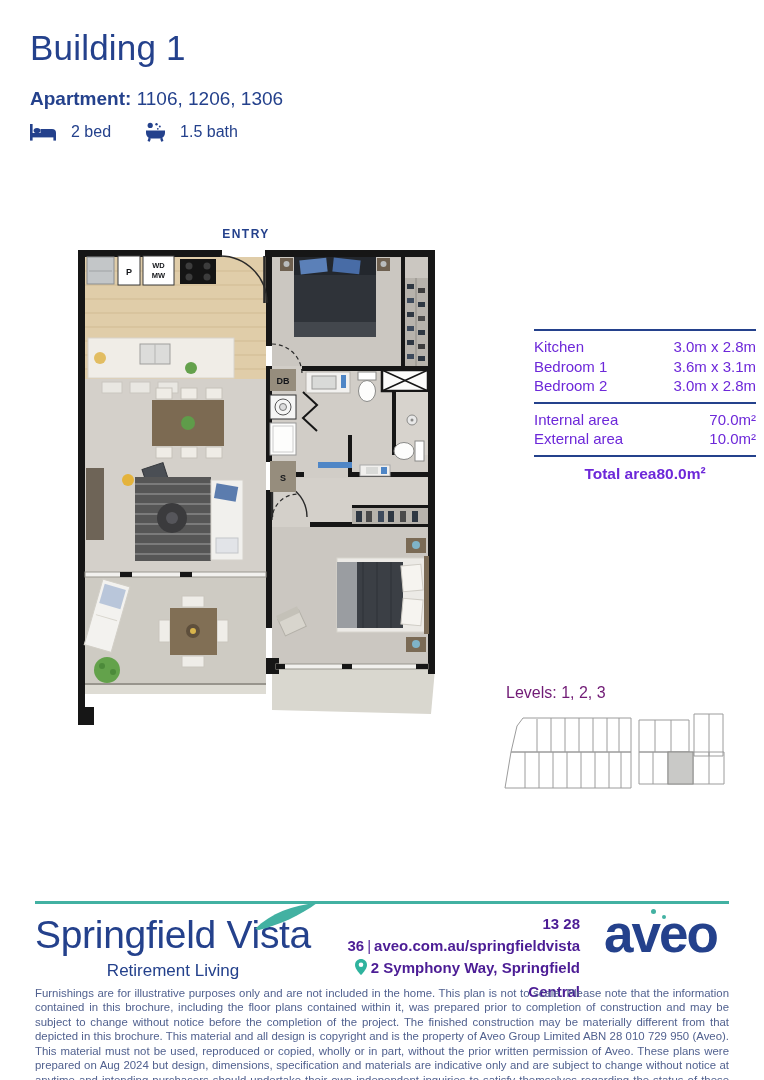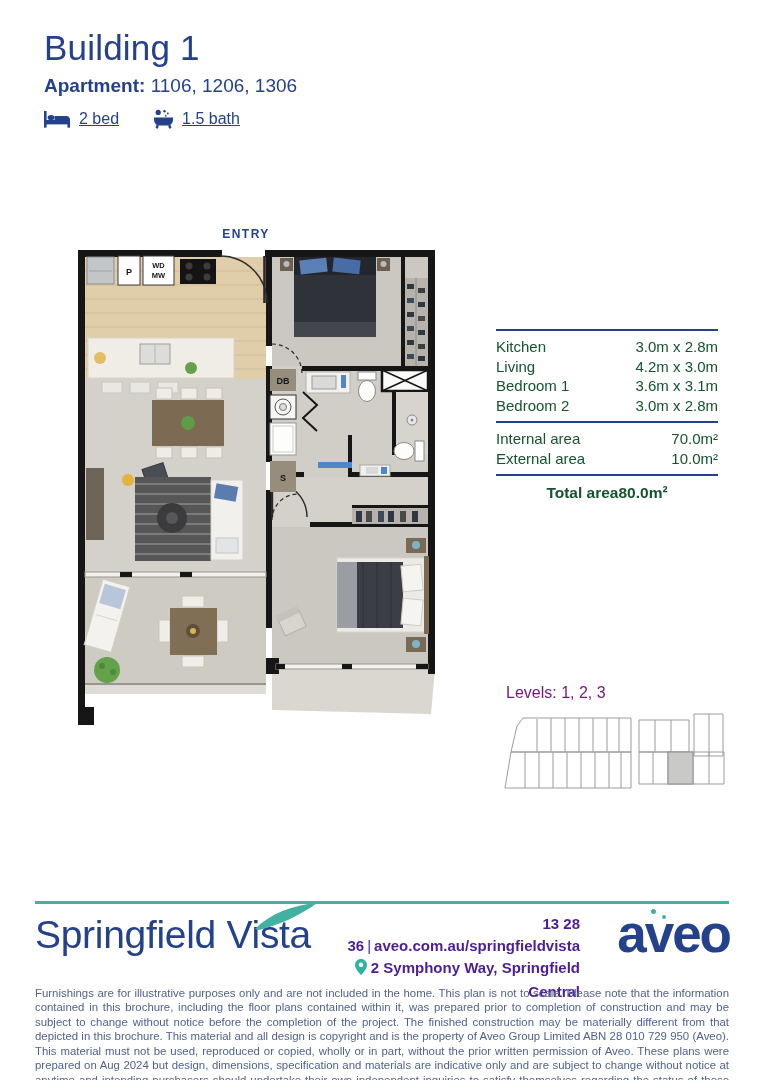--- a/index.html
+++ b/index.html
@@ -1,55 +1,55 @@
 <!DOCTYPE html>
 <html><head>
 <meta charset="utf-8">
 <style>
   * { margin:0; padding:0; box-sizing:border-box; }
   html,body { background:#ffffff; }
   body { width:764px; height:1080px; position:relative; font-family:"Liberation Sans", sans-serif; overflow:hidden; }
   .page { position:absolute; inset:0; background:#ffffff; }
 
   
-  .hdr { position:absolute; left:44px; top:28px; color:#24418C; }
+  .hdr { position:absolute; left:30px; top:28px; color:#24418C; }
   .hdr-title { font-size:35px; font-weight:500; letter-spacing:0.2px; color:#24418C; }
-  .hdr-apt { margin-top:7px; font-size:19px; color:#24418C; }
+  .hdr-apt { margin-top:20px; font-size:19px; color:#24418C; }
   .hdr-apt .b { font-weight:bold; }
   .hdr-feats { margin-top:12px; display:flex; align-items:center; gap:34px; font-size:16px; color:#24418C; }
-  .feat { display:flex; align-items:center; gap:8px;text-decoration:underline; }
+  .feat { display:flex; align-items:center; gap:14px; }
   .feat svg { display:block; }
 
   
   .plan-wrap { position:absolute; left:60px; top:222px; width:400px; height:515px; }
   .plan-entry { font-size:12px; font-weight:bold; fill:#24418C; letter-spacing:1.5px; }
   .plan-lab { font-size:9px; font-weight:bold; fill:#14161a; }
   .plan-lab-sm { font-size:7.5px; font-weight:bold; fill:#14161a; }
 
   
-  .dims { position:absolute; left:496px; top:323px; width:222px; color:#14532d; font-size:15px; }
+  .dims { position:absolute; left:534px; top:323px; width:222px; color:#6d28d9; font-size:15px; }
   .dim-rule { border-top:2px solid #24418C; margin:6px 0; }
   .dim-row { display:flex; justify-content:space-between; line-height:19.5px; }
   .dim-row.total { font-weight:bold; font-size:15.5px; line-height:22px;justify-content:center; }
   .dims .grp { margin:2px 0; }
 
   
   .levels-lab { position:absolute; left:506px; top:684px; font-size:16px; color:#701a75; }
   .levels-diagram { position:absolute; left:503px; top:710px; }
 
   
   .foot-rule { position:absolute; left:35px; top:901px; width:694px; height:3px; background:#42B1A2; }
   .brand { position:absolute; left:35px; top:913px; color:#24418C;text-align:center; }
   .brand-name { font-size:39px; font-weight:500; letter-spacing:-0.3px; }
   .brand-leaf { position:absolute; left:218px; top:-10px; }
   .brand-sub { font-size:17px; margin-top:4px; }
   .contact { position:absolute; left:320px; top:913px; width:260px; text-align:right; color:#4c1d95; font-size:15px; font-weight:bold; line-height:22px; }
   .contact .pin { display:inline-block; vertical-align:-2px; margin-right:4px; }
   .contact .sep { font-weight:normal; padding:0 3px; }
-  .aveo { position:absolute; left:604px; top:903px; width:126px; text-align:right; color:#24418C;
+  .aveo { position:absolute; left:604px; top:903px; width:126px; text-align:left; color:#24418C;
           font-size:53px; font-weight:bold; letter-spacing:-2px; }
   .aveo .dot { position:absolute; border-radius:50%; background:#42B1A2; }
   .aveo .d1 { width:5px; height:5px; left:47px; top:6px; }
   .aveo .d2 { width:4px; height:4px; left:58px; top:12px; }
 
   .disclaimer { position:absolute; left:35px; top:986px; width:694px; font-size:11.4px;
                 line-height:1.27; color:#51618F; text-align:justify; }
 </style>
 </head>
 <body>
@@ -350,24 +350,20 @@
   </div>
 
   <div class="dims">
     <div class="dim-rule"></div>
     <div class="grp">
       <div class="dim-row">
         <span>Kitchen</span>
         <span>3.0m x 2.8m</span>
       </div>
       <div class="dim-row">
-        <span>Living</span>
-        <span>4.2m x 3.0m</span>
-      </div>
-      <div class="dim-row">
         <span>Bedroom 1</span>
         <span>3.6m x 3.1m</span>
       </div>
       <div class="dim-row">
         <span>Bedroom 2</span>
         <span>3.0m x 2.8m</span>
       </div>
     </div>
     <div class="dim-rule"></div>
     <div class="grp">
@@ -426,20 +422,21 @@
     <rect x="165" y="42" width="25" height="32" fill="#c9c9c7" stroke="#8d8d8b"></rect>
   </svg>
 
   <div class="foot-rule"></div>
 
   <div class="brand">
     <div class="brand-name">Springfield Vista</div>
     <svg class="brand-leaf" width="66" height="28" viewBox="0 0 66 28">
       <path d="M2,26 C18,10 40,2 64,0 C48,12 26,22 6,27 Z" fill="#42B1A2"></path>
     </svg>
+    <div class="brand-sub">Retirement Living</div>
   </div>
 
   <div class="contact">
     <div>
       <span>13 28 36</span><span class="sep">|</span><span>aveo.com.au/springfieldvista</span>
     </div>
     <div>
       <span class="pin">
         <svg width="12" height="16" viewBox="0 0 12 16">
           <path d="M6,0 C2.7,0 0,2.6 0,5.9 C0,10.2 6,16 6,16 C6,16 12,10.2 12,5.9 C12,2.6 9.3,0 6,0 Z" fill="#2FB39E"></path>

